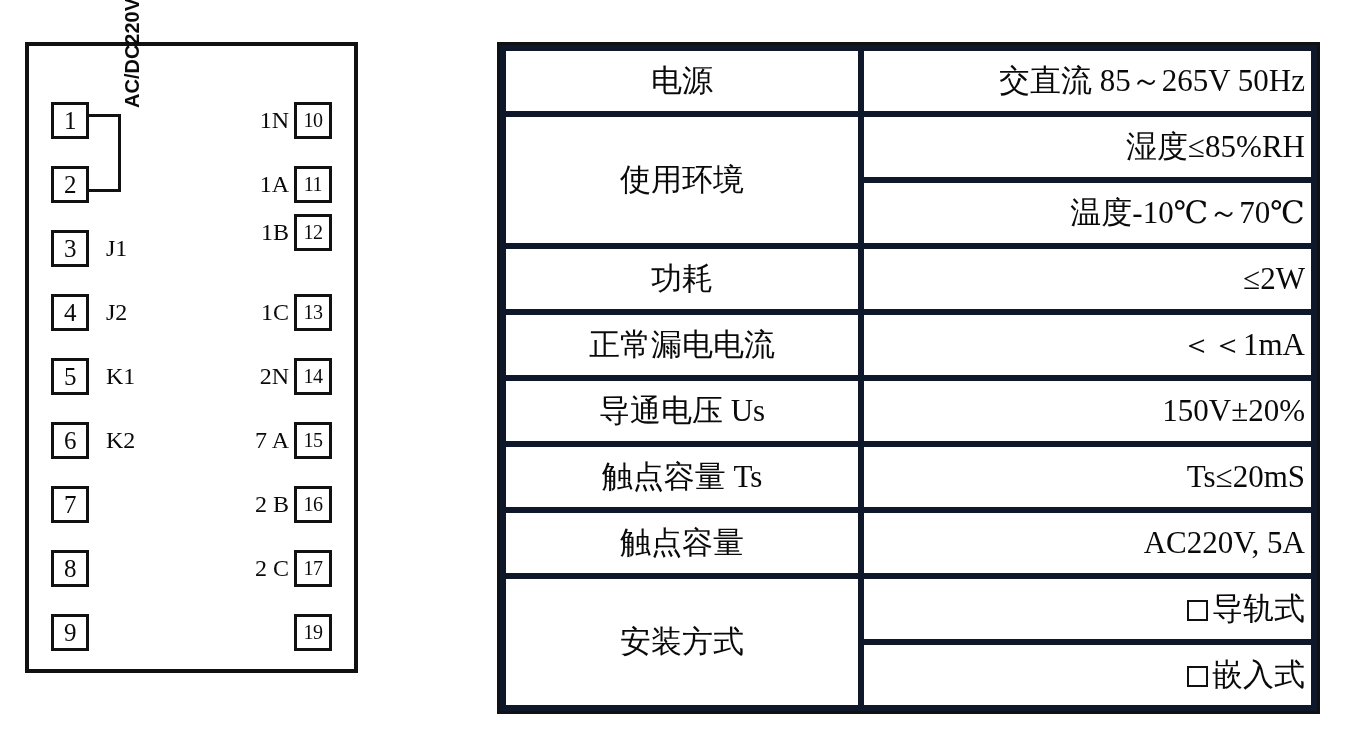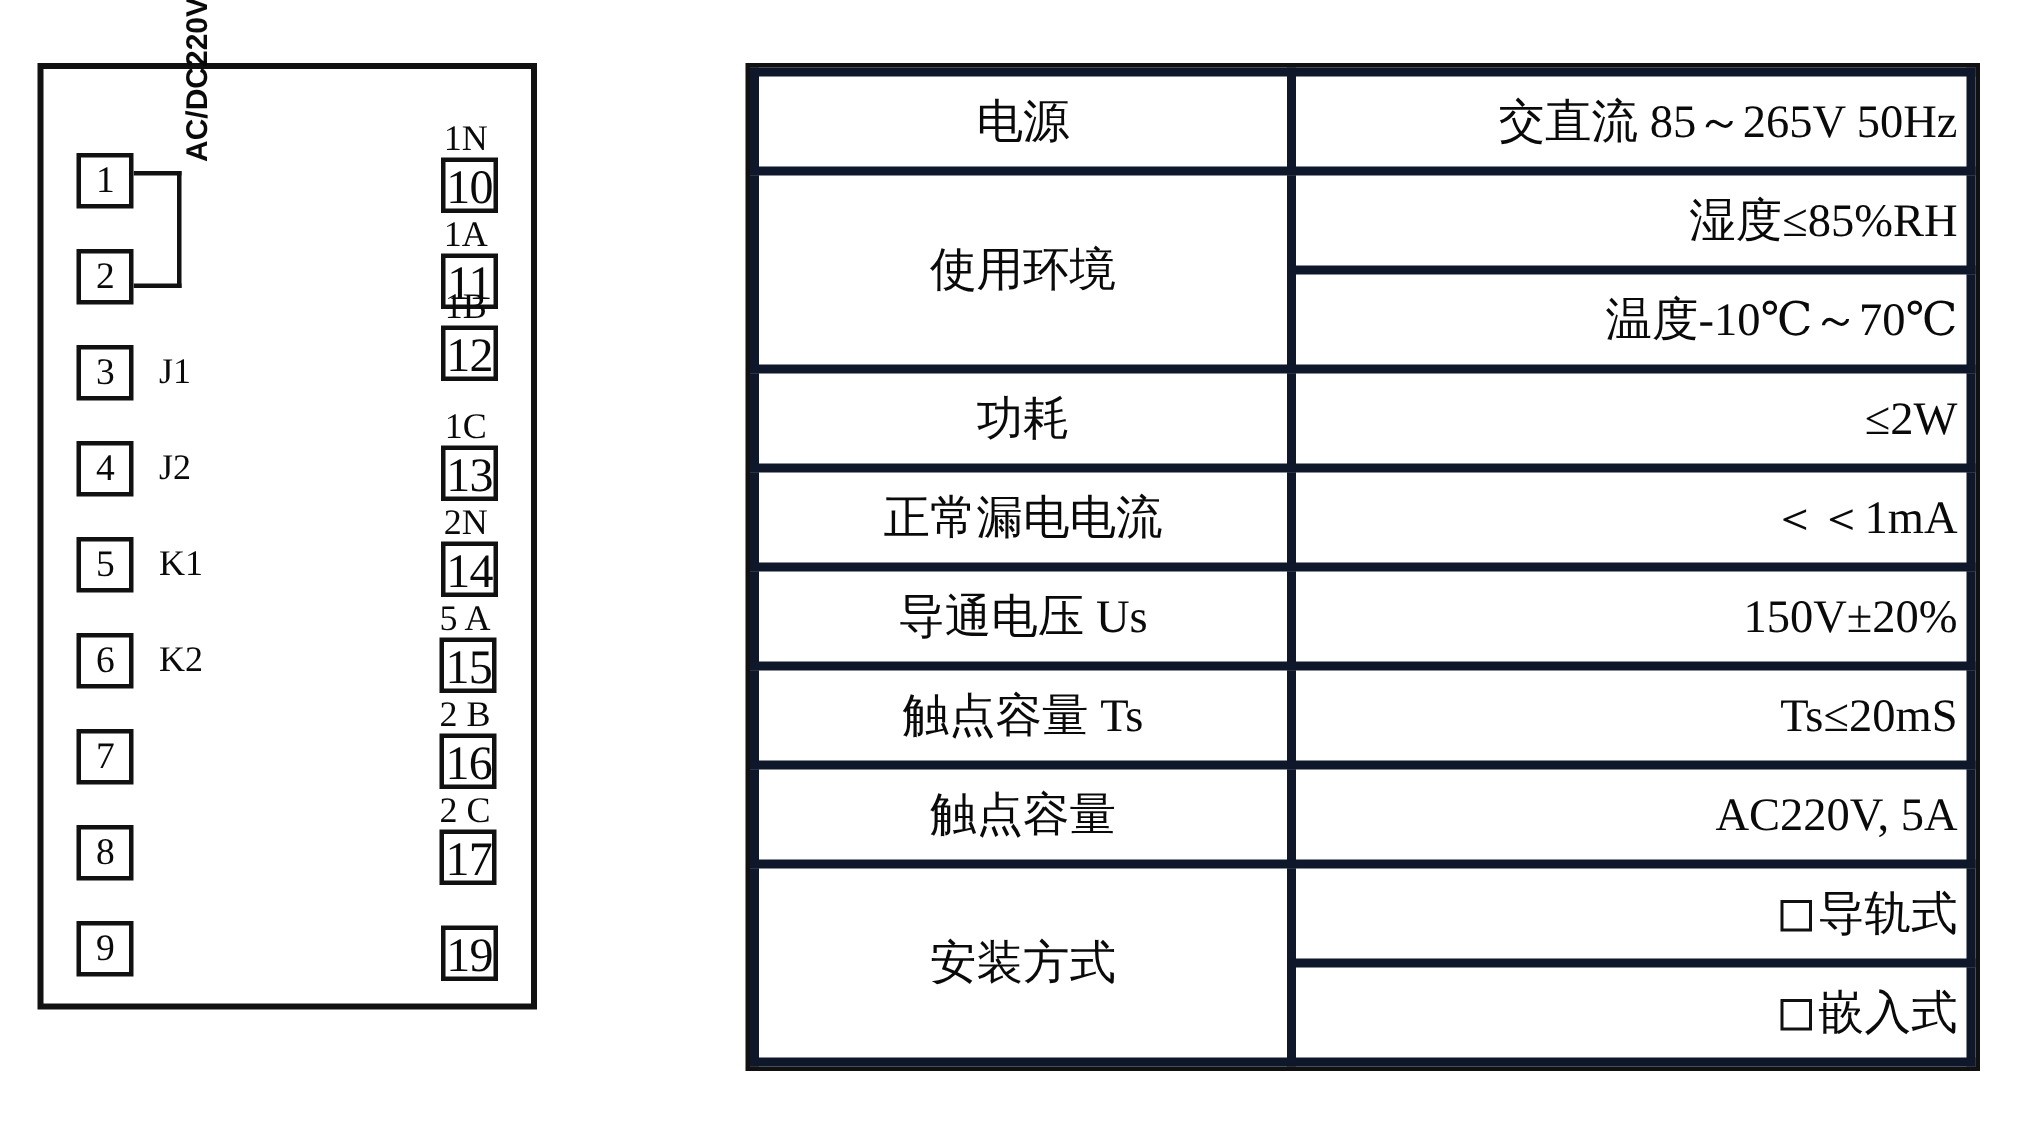--- a/index.html
+++ b/index.html
@@ -42,38 +42,38 @@
     position: absolute;
     height: 44px;
     display: flex;
     align-items: center;
   }
   .term-row.left-row {
     left: 22px;
   }
   .term-row.right-row {
     right: 22px;
-    flex-direction: column;
-    justify-content: flex-end;
+    flex-direction: row;
+    justify-content: space-between;
   }
 
   .term-box {
     width: 38px;
     height: 37px;
     border: 3px solid #111;
     box-sizing: border-box;
     display: flex;
     align-items: center;
     justify-content: center;
     font-size: 25px;
     line-height: 1;
     background: #fff;
     letter-spacing: -0.5px;
   }
-  .term-box.two-digit { font-size: 32px; }
+  .term-box.two-digit { font-size: 20px; }
 
   .term-label {
     font-size: 24px;
     line-height: 1;
     white-space: nowrap;
   }
   .term-label.label-right-of-box { margin-left: 17px; }
   .term-label.label-left-of-box  { margin-right: 5px; }
 
   
@@ -214,21 +214,21 @@
     </div>
     <div class="term-row right-row" style="top:244px">
       <span class="term-label label-left-of-box">1C</span>
       <span class="term-box two-digit">13</span>
     </div>
     <div class="term-row right-row" style="top:308px">
       <span class="term-label label-left-of-box">2N</span>
       <span class="term-box two-digit">14</span>
     </div>
     <div class="term-row right-row" style="top:372px">
-      <span class="term-label label-left-of-box">5 A</span>
+      <span class="term-label label-left-of-box">7 A</span>
       <span class="term-box two-digit">15</span>
     </div>
     <div class="term-row right-row" style="top:436px">
       <span class="term-label label-left-of-box">2 B</span>
       <span class="term-box two-digit">16</span>
     </div>
     <div class="term-row right-row" style="top:500px">
       <span class="term-label label-left-of-box">2 C</span>
       <span class="term-box two-digit">17</span>
     </div>

